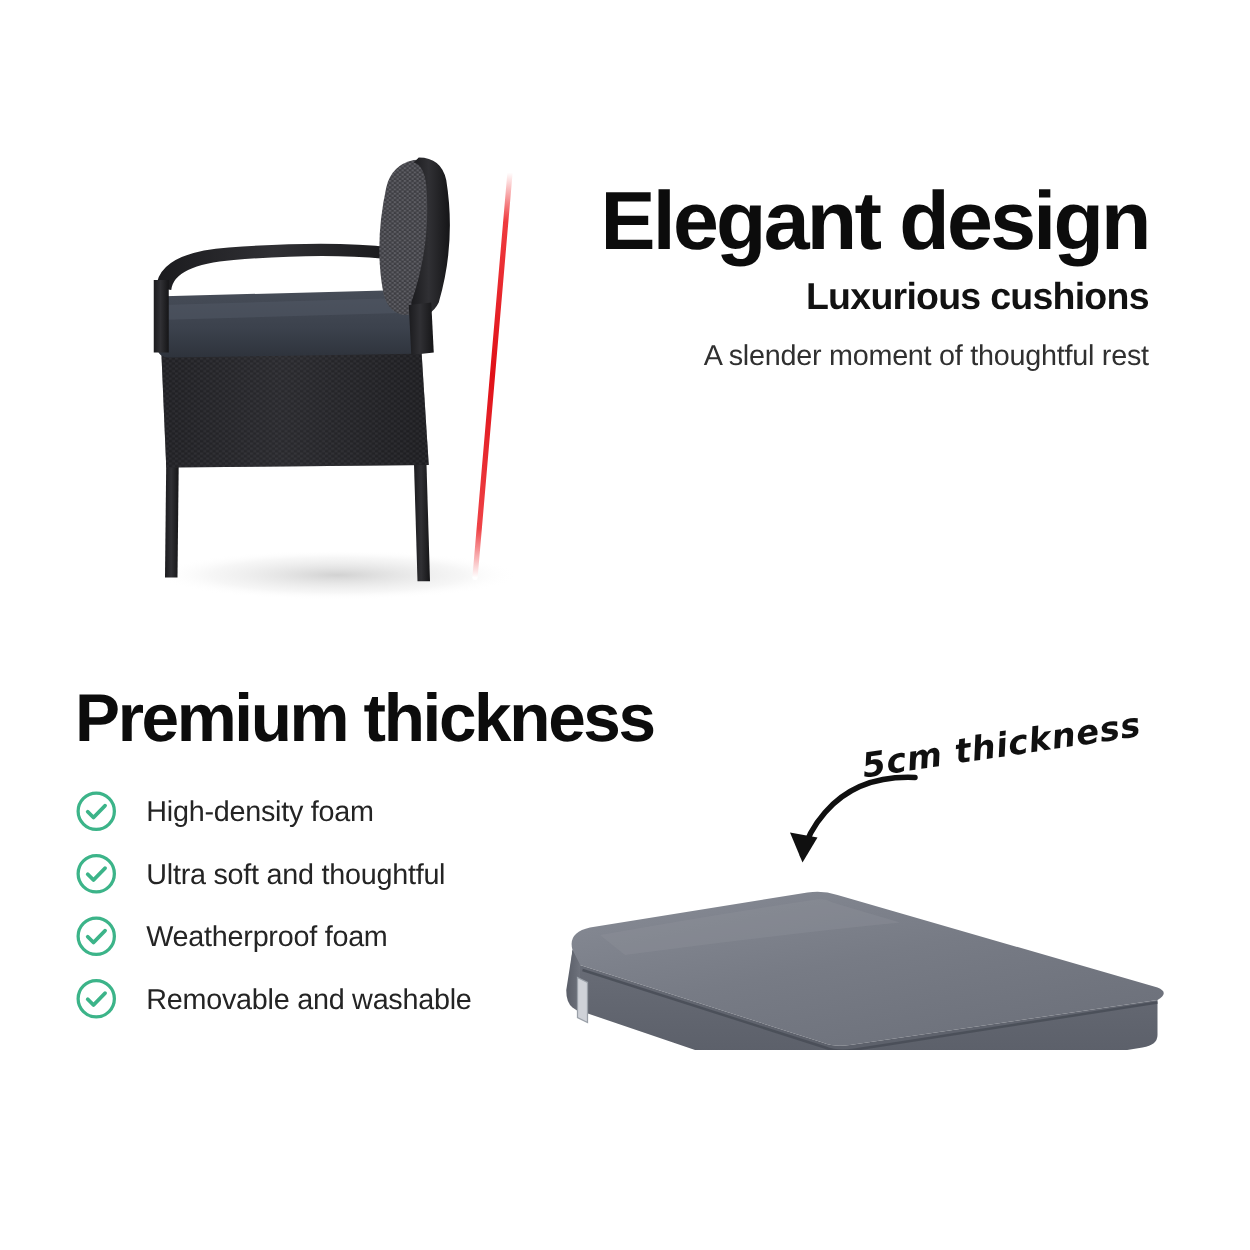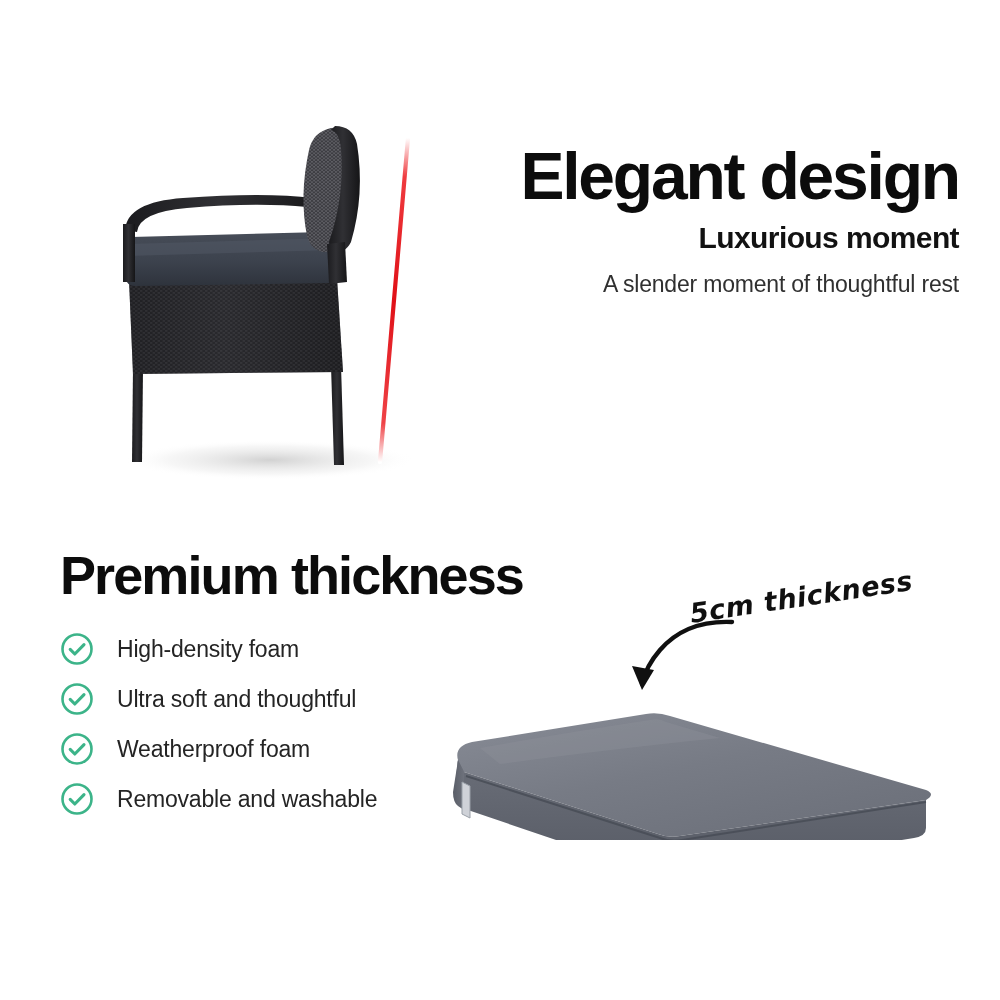--- a/index.html
+++ b/index.html
@@ -14,21 +14,21 @@
     overflow: hidden;
     font-family: "Liberation Sans", sans-serif;
     color: #111111;
   }
 
   
   .abs { position: absolute; }
 
   
   #headline-block {
-    left: 444px;
+    left: 404px;
     top: 143px;
     width: 515px;
     text-align: right;
   }
   #headline-title {
     font-size: 66px;
     font-weight: bold;
     line-height: 1.0;
     letter-spacing: -2.2px;
     color: #0c0c0c;
@@ -182,21 +182,21 @@
   <path d="M240 16 Q258 16 262 34 Q270 84 256 132 Q250 144 236 144
            L234 132 Q250 86 246 38 Q244 22 236 20 Z" fill="url(#wickerDark)"></path>
 
   <path d="M232 134 L250 132 L252 172 L234 174 Z" fill="url(#wickerDark)"></path>
 
   <path d="M313 28 Q300 180 285 352" stroke="url(#redLine)" stroke-width="4.2" fill="none" stroke-linecap="round"></path>
 </svg>
 
 <div class="abs" id="headline-block">
   <div id="headline-title">Elegant design</div>
-  <div id="headline-subtitle">Luxurious moment</div>
+  <div id="headline-subtitle">Luxurious cushions</div>
   <div id="headline-tagline">A slender moment of thoughtful rest</div>
 </div>
 
 <div class="abs" id="features-block">
   <div id="features-title">Premium thickness</div>
 
   <div id="features-list">
 
     <div class="feature-row">
       <svg class="feature-check" viewBox="0 0 34 34">

